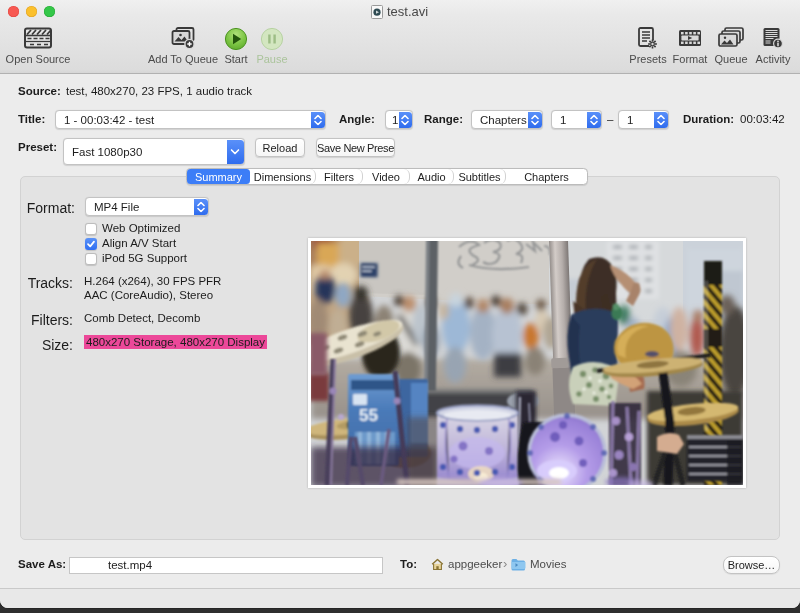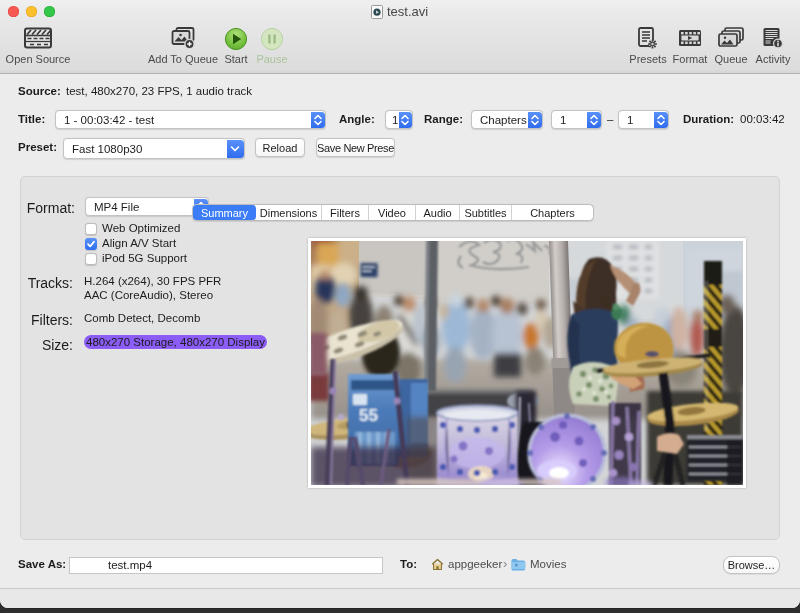--- a/index.html
+++ b/index.html
@@ -39,27 +39,26 @@
   background:linear-gradient(#5a90f9, #2f6cee); border-radius:0 3.5px 3.5px 0;
 }
 .stepper svg { position:absolute; left:50%; top:50%; transform:translate(-50%,-50%); }
 .btn {
   position:absolute; background:linear-gradient(#ffffff,#f6f6f6); border:1px solid #c3c3c3;
   border-radius:4px; font-size:11px; color:#1d1d1d; text-align:center; white-space:nowrap; overflow:hidden;
   box-shadow:0 0.5px 1px rgba(0,0,0,0.12);
 }
 
 #tabs {
-  position:absolute; left:192px; top:168px; height:17px;
+  position:absolute; left:186px; top:168px; height:17px;
   background:#ffffff; border:1px solid #bcbcbc; border-radius:4.5px;
   display:flex; font-size:11px; color:#1d1d1d;
   box-shadow:0 0.5px 1px rgba(0,0,0,0.1);
-  margin-top:36px;
-}
-#tabs .seg { position:relative; display:flex; align-items:center; justify-content:center; height:100%; border-right:1px solid #d2d2d2; }
+}
+#tabs .seg { position:relative; display:flex; align-items:center; justify-content:center; height:100%; border-right:1px solid #d2d2d2;border-radius:6px; }
 #tabs .seg:last-child { border-right:none; }
 #tabs .seg.sel { background:#3c7df7; color:#fff; border-radius:3.5px; border-right:none; }
 
 #panel {
   position:absolute; left:20px; top:176px; width:760px; height:364px;
   background:#e3e3e3; border:1px solid #d2d2d2; border-radius:5px;
 }
 .ptext { position:absolute; font-size:11.5px; color:#1c1c1c; white-space:nowrap; }
 .plabel { position:absolute; font-size:14px; color:#1c1c1c; white-space:nowrap; }
 .cb { position:absolute; width:11.5px; height:11.5px; border-radius:3px; background:#fff; border:1px solid #bdbdbd; box-shadow:0 0.5px 1px rgba(0,0,0,0.15); }
@@ -247,21 +246,21 @@
         <svg width="8" height="11" viewBox="0 0 8 11">
           <path d="M1 4 L4 1 L7 4" fill="none" stroke="#fff" stroke-width="1.6" stroke-linecap="round" stroke-linejoin="round"></path>
           <path d="M1 7 L4 10 L7 7" fill="none" stroke="#fff" stroke-width="1.6" stroke-linecap="round" stroke-linejoin="round"></path>
         </svg>
       </div>
   </div>
   <div class="blabel" style="left:683px; top:113px">Duration:</div>
   <div class="rtext" style="left:740px; top:113px">00:03:42</div>
 
   <div class="blabel" style="left:18px; top:141px">Preset:</div>
-  <div class="combo" style="left:63px; top:138px; width:182px; height:21px">
+  <div class="combo" style="left:63px; top:138px; width:182px; height:27px">
       <span class="txt">Fast 1080p30</span>
     <div class="stepper" style="width:17px; border-radius:0 3.5px 3.5px 0">
         <svg width="9" height="6" viewBox="0 0 9 6">
           <path d="M1 1 L4.5 4.5 L8 1" fill="none" stroke="#fff" stroke-width="1.7" stroke-linecap="round" stroke-linejoin="round"></path>
         </svg>
       </div>
   </div>
   <div class="btn" style="left:255px; top:138px; width:50px; height:19px; line-height:18px">Reload</div>
   <div class="btn" style="left:316px; top:138px; width:79px; height:19px; line-height:18px; letter-spacing:-0.35px">Save New Preset…</div>
 
@@ -288,21 +287,21 @@
     <div class="ptext" style="left:81px; top:75px">iPod 5G Support</div>
 
     <div class="plabel" style="right:706px; top:98px">Tracks:</div>
     <div class="ptext" style="left:63px; top:98px">H.264 (x264), 30 FPS PFR</div>
     <div class="ptext" style="left:63px; top:112px">AAC (CoreAudio), Stereo</div>
 
     <div class="plabel" style="right:706px; top:135px">Filters:</div>
     <div class="ptext" style="left:63px; top:135px">Comb Detect, Decomb</div>
 
     <div class="plabel" style="right:706px; top:160px">Size:</div>
-    <div class="ptext" style="left:63px; top:159px"><span style="background:#8b5cf6; padding:1px 2px;border-radius:7px;">480x270 Storage, 480x270 Display</span></div>
+    <div class="ptext" style="left:63px; top:159px"><span style="background:#ec4899; padding:1px 2px;">480x270 Storage, 480x270 Display</span></div>
 
     <div id="photoframe">
 
       <svg width="432" height="244" viewBox="0 0 432 244">
       <defs>
         <filter id="b4" x="-30%" y="-30%" width="160%" height="160%">
               <feGaussianBlur stdDeviation="4"></feGaussianBlur>
             </filter>
         <filter id="b3" x="-30%" y="-30%" width="160%" height="160%">
               <feGaussianBlur stdDeviation="3"></feGaussianBlur>

